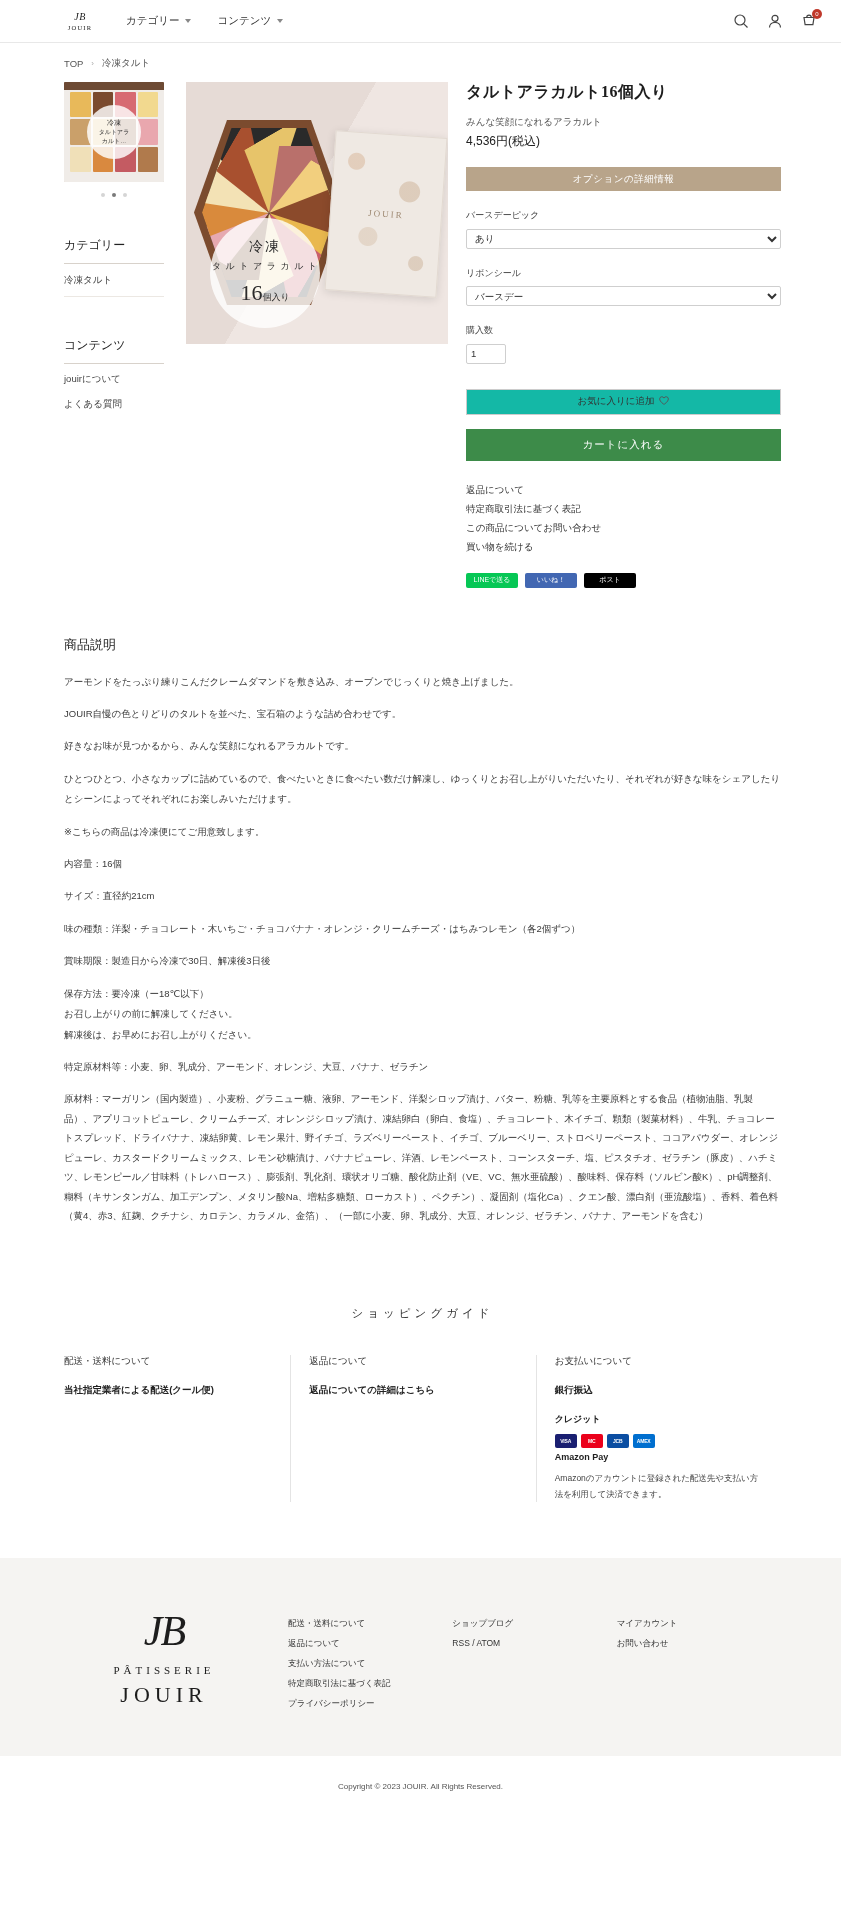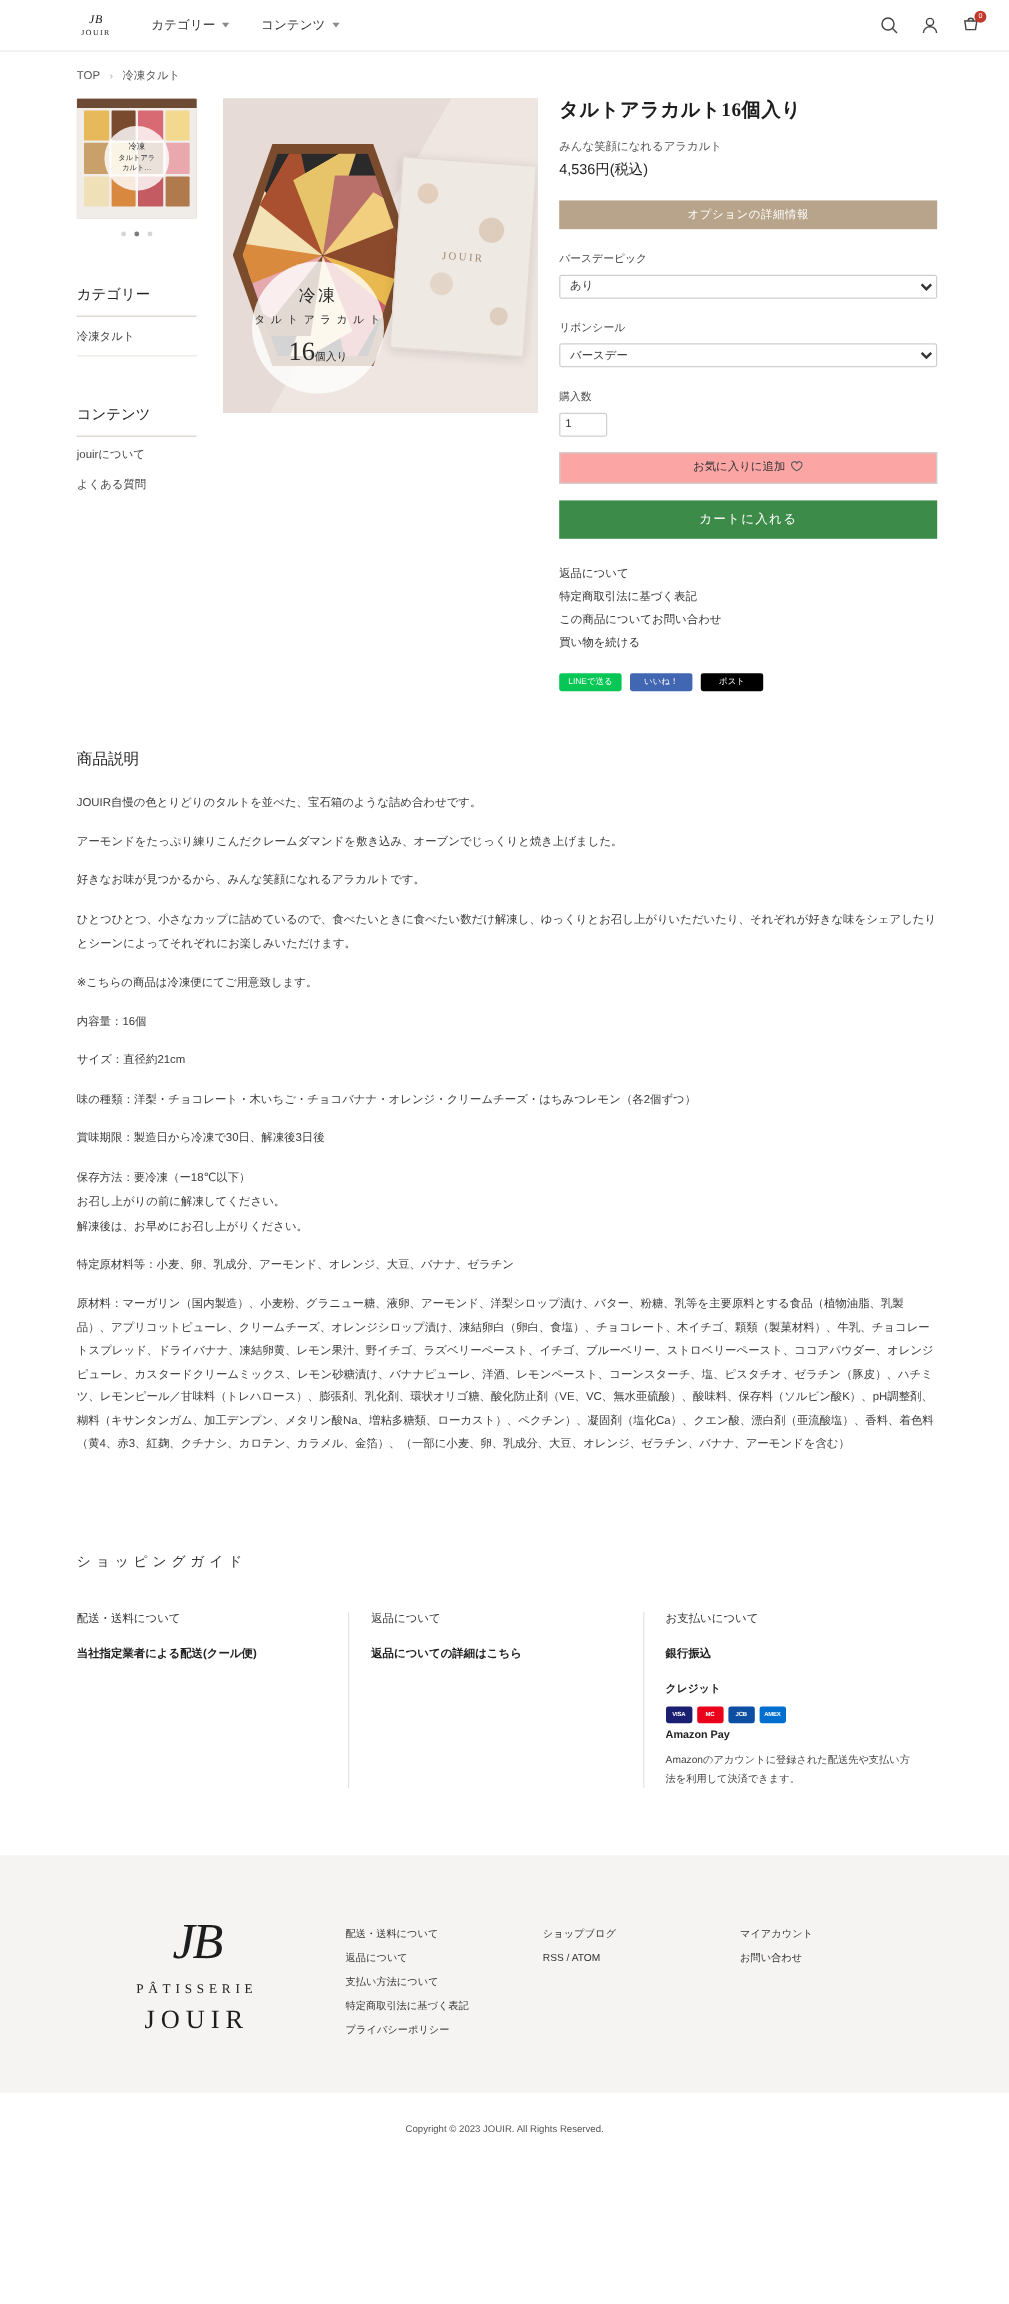--- a/index.html
+++ b/index.html
@@ -181,21 +181,21 @@
     width: 100%; height: 20px; font-size: 9.5px; color: #333;
     border: 1px solid #cfcfcf; background: #fff; padding: 0 4px; border-radius: 2px;
     font-family: "Liberation Sans", sans-serif;
   }
   input.qty {
     width: 40px; height: 20px; border: 1px solid #cfcfcf; border-radius: 2px;
     font-size: 9.5px; padding: 0 4px; color: #333;
     font-family: "Liberation Sans", sans-serif;
   }
   .fav-btn {
-    margin-top: 13px; width: 100%; height: 26px; background: #fca5a5; border: 1px solid #ccc;
+    margin-top: 25px; width: 100%; height: 26px; background: #14b8a6; border: 1px solid #ccc;
     font-size: 9.5px; color: #333; cursor: pointer; display: flex;
     align-items: center; justify-content: center; gap: 5px;
   }
   .cart-btn {
     margin-top: 14px; width: 100%; height: 32px; background: #3d8b49; border: none;
     color: #fff; font-size: 10.5px; cursor: pointer; letter-spacing: 1px;
   }
   .links-list { margin-top: 20px; }
   .links-list a {
     display: block; font-size: 9.5px; color: #333; text-decoration: none; padding: 3px 0;
@@ -218,21 +218,21 @@
   }
   .desc-wrap p {
     font-size: 9.5px; line-height: 2.15; color: #3a3a3a; margin-bottom: 12px;
   }
   .desc-wrap p.tight { margin-bottom: 0; }
   .desc-wrap p.ingredients { line-height: 2.05; }
 
   
   .guide { margin-top: 80px; padding: 0 60px 0 64px; }
   .guide-title {
-    text-align: left; font-size: 11.5px; letter-spacing: 4px; color: #333;
+    text-align: center; font-size: 11.5px; letter-spacing: 4px; color: #333;
     font-family: "Liberation Serif", serif; margin-bottom: 34px;
   }
   .guide-cols { display: flex; }
   .guide-col { flex: 1; padding: 0 18px; }
   .guide-col + .guide-col { border-left: 1px solid #e4e4e4; }
   .guide-col:first-child { padding-left: 0; }
   .gc-head { font-size: 9.5px; color: #333; margin-bottom: 16px; }
   .gc-strong { font-size: 9.5px; font-weight: bold; color: #222; margin-bottom: 16px; }
   .gc-sub { font-size: 9px; font-weight: bold; color: #222; margin: 4px 0 8px; }
   .gc-text { font-size: 8.5px; line-height: 1.9; color: #444; }
@@ -435,22 +435,22 @@
     <div class="share-row">
       <span class="share line">LINEで送る</span>
       <span class="share fb">いいね！</span>
       <span class="share x">ポスト</span>
     </div>
   </div>
 </div>
 
 <div class="desc-wrap">
   <div class="desc-title">商品説明</div>
+  <p>アーモンドをたっぷり練りこんだクレームダマンドを敷き込み、オーブンでじっくりと焼き上げました。</p>
   <p>JOUIR自慢の色とりどりのタルトを並べた、宝石箱のような詰め合わせです。</p>
-  <p>アーモンドをたっぷり練りこんだクレームダマンドを敷き込み、オーブンでじっくりと焼き上げました。</p>
   <p>好きなお味が見つかるから、みんな笑顔になれるアラカルトです。</p>
   <p>ひとつひとつ、小さなカップに詰めているので、食べたいときに食べたい数だけ解凍し、ゆっくりとお召し上がりいただいたり、それぞれが好きな味をシェアしたりとシーンによってそれぞれにお楽しみいただけます。</p>
   <p>※こちらの商品は冷凍便にてご用意致します。</p>
   <p>内容量：16個</p>
   <p>サイズ：直径約21cm</p>
   <p>味の種類：洋梨・チョコレート・木いちご・チョコバナナ・オレンジ・クリームチーズ・はちみつレモン（各2個ずつ）</p>
   <p>賞味期限：製造日から冷凍で30日、解凍後3日後</p>
   <p class="tight">保存方法：要冷凍（ー18℃以下）</p>
   <p class="tight">お召し上がりの前に解凍してください。</p>
   <p>解凍後は、お早めにお召し上がりください。</p>

